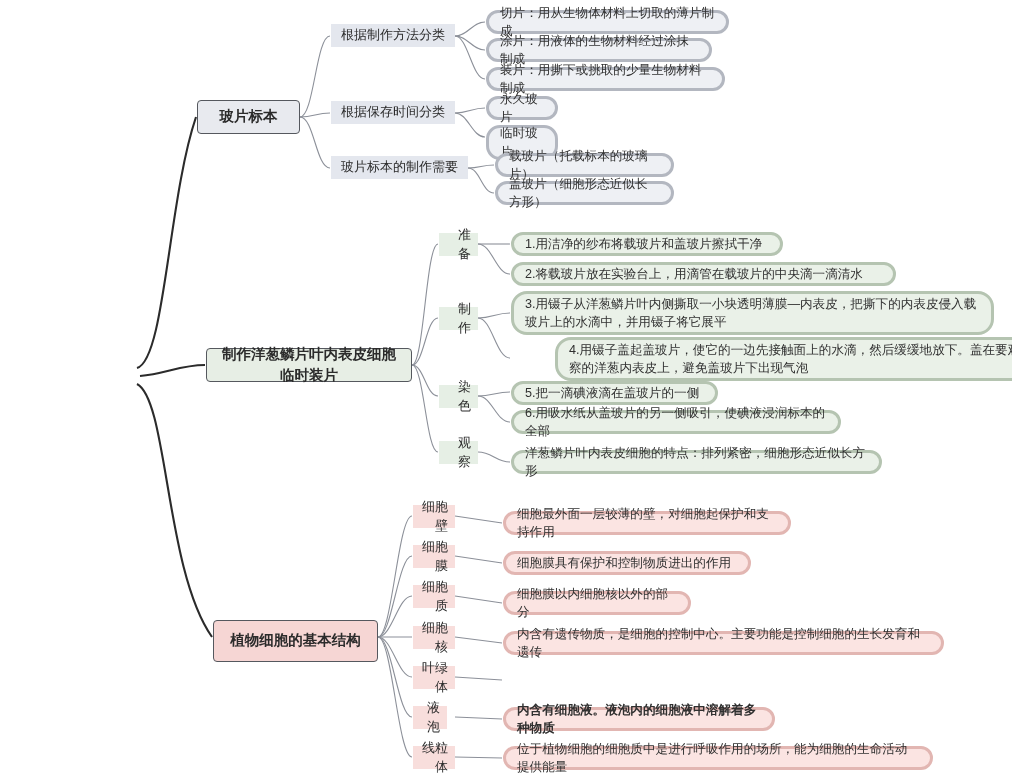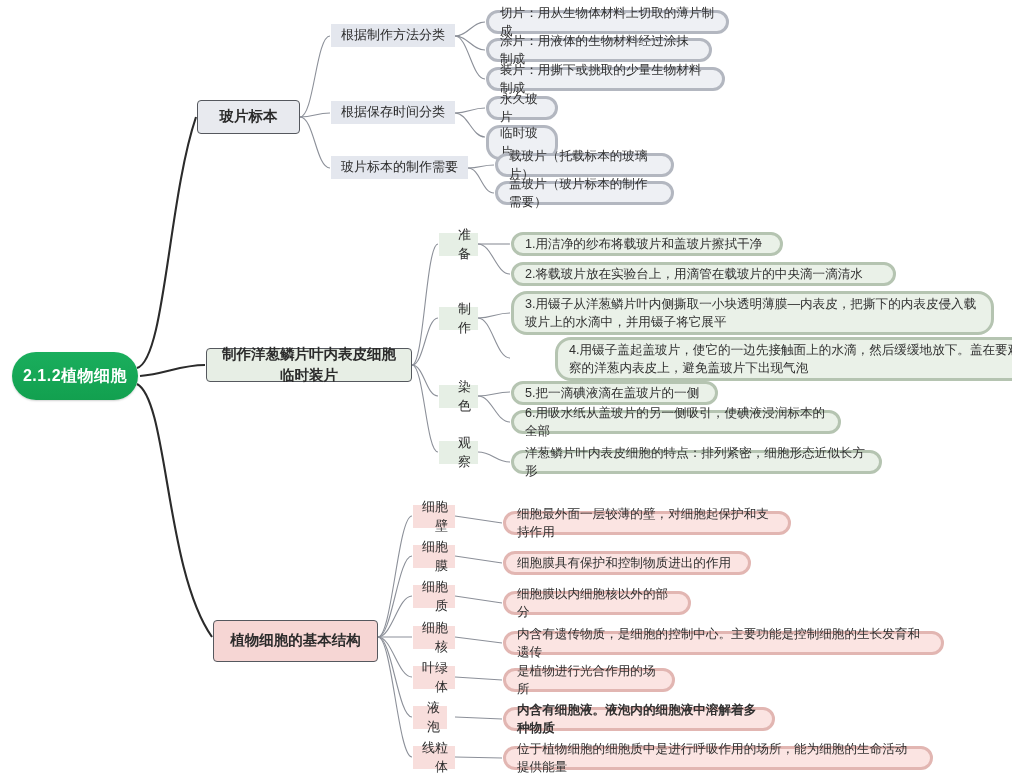--- a/index.html
+++ b/index.html
@@ -147,37 +147,36 @@
       <path d="M455,516 L502,523"></path>
       <path d="M455,556 L502,563"></path>
       <path d="M455,596 L502,603"></path>
       <path d="M455,637 L502,643"></path>
       <path d="M455,677 L502,680"></path>
       <path d="M455,717 L502,719"></path>
       <path d="M455,757 L502,758"></path>
     </g>
   </svg>
 
-  <div class="node root" style="left:12px; top:352px; width:126px; height:48px;">2.1.2植物细胞</div>
 
   <div class="node branch b-gray" style="left:197px; top:100px; width:103px; height:34px;">玻片标本</div>
 
   <div class="node sub s-gray" style="left:331px; top:24px; width:124px; height:23px;">根据制作方法分类</div>
   <div class="node sub s-gray" style="left:331px; top:101px; width:124px; height:23px;">根据保存时间分类</div>
   <div class="node sub s-gray" style="left:331px; top:156px; width:137px; height:23px;">玻片标本的制作需要</div>
 
   <div class="node leaf l-gray" style="left:486px; top:10px; width:243px; height:24px;">切片：用从生物体材料上切取的薄片制成</div>
   <div class="node leaf l-gray" style="left:486px; top:38px; width:226px; height:24px;">涂片：用液体的生物材料经过涂抹制成</div>
   <div class="node leaf l-gray" style="left:486px; top:67px; width:239px; height:24px;">装片：用撕下或挑取的少量生物材料制成</div>
 
   <div class="node leaf l-gray" style="left:486px; top:96px; width:72px; height:24px;">永久玻片</div>
   <div class="node leaf l-gray" style="left:486px; top:125px; width:72px; height:35px;">临时玻片</div>
 
   <div class="node leaf l-gray" style="left:495px; top:153px; width:179px; height:24px;">载玻片（托载标本的玻璃片）</div>
-  <div class="node leaf l-gray" style="left:495px; top:181px; width:179px; height:24px;">盖玻片（玻片标本的制作需要）</div>
+  <div class="node leaf l-gray" style="left:495px; top:181px; width:179px; height:24px;">盖玻片（细胞形态近似长方形）</div>
 
   <div class="node branch b-green" style="left:206px; top:348px; width:206px; height:34px;">制作洋葱鳞片叶内表皮细胞临时装片</div>
 
   <div class="node sub s-green" style="left:439px; top:233px; width:39px; height:23px;">准备</div>
   <div class="node sub s-green" style="left:439px; top:307px; width:39px; height:23px;">制作</div>
   <div class="node sub s-green" style="left:439px; top:385px; width:39px; height:23px;">染色</div>
   <div class="node sub s-green" style="left:439px; top:441px; width:39px; height:23px;">观察</div>
 
   <div class="node leaf l-green" style="left:511px; top:232px; width:272px; height:24px;">1.用洁净的纱布将载玻片和盖玻片擦拭干净</div>
   <div class="node leaf l-green" style="left:511px; top:262px; width:385px; height:24px;">2.将载玻片放在实验台上，用滴管在载玻片的中央滴一滴清水</div>
@@ -197,17 +196,16 @@
   <div class="node sub s-pink" style="left:413px; top:585px; width:42px; height:23px;">细胞质</div>
   <div class="node sub s-pink" style="left:413px; top:626px; width:42px; height:23px;">细胞核</div>
   <div class="node sub s-pink" style="left:413px; top:666px; width:42px; height:23px;">叶绿体</div>
   <div class="node sub s-pink" style="left:413px; top:706px; width:34px; height:23px;">液泡</div>
   <div class="node sub s-pink" style="left:413px; top:746px; width:42px; height:23px;">线粒体</div>
 
   <div class="node leaf l-pink" style="left:503px; top:511px; width:288px; height:24px;">细胞最外面一层较薄的壁，对细胞起保护和支持作用</div>
   <div class="node leaf l-pink" style="left:503px; top:551px; width:248px; height:24px;">细胞膜具有保护和控制物质进出的作用</div>
   <div class="node leaf l-pink" style="left:503px; top:591px; width:188px; height:24px;">细胞膜以内细胞核以外的部分</div>
   <div class="node leaf l-pink" style="left:503px; top:631px; width:441px; height:24px;">内含有遗传物质，是细胞的控制中心。主要功能是控制细胞的生长发育和遗传</div>
-  <div class="node leaf l-pink" style="left:503px; top:668px; width:172px; height:24px;">是植物进行光合作用的场所</div>
   <div class="node leaf l-pink" style="left:503px; top:707px; width:272px; height:24px;font-weight:bold;">内含有细胞液。液泡内的细胞液中溶解着多种物质</div>
   <div class="node leaf l-pink" style="left:503px; top:746px; width:430px; height:24px;">位于植物细胞的细胞质中是进行呼吸作用的场所，能为细胞的生命活动提供能量</div>
 
 </div>
 
 </body></html>

